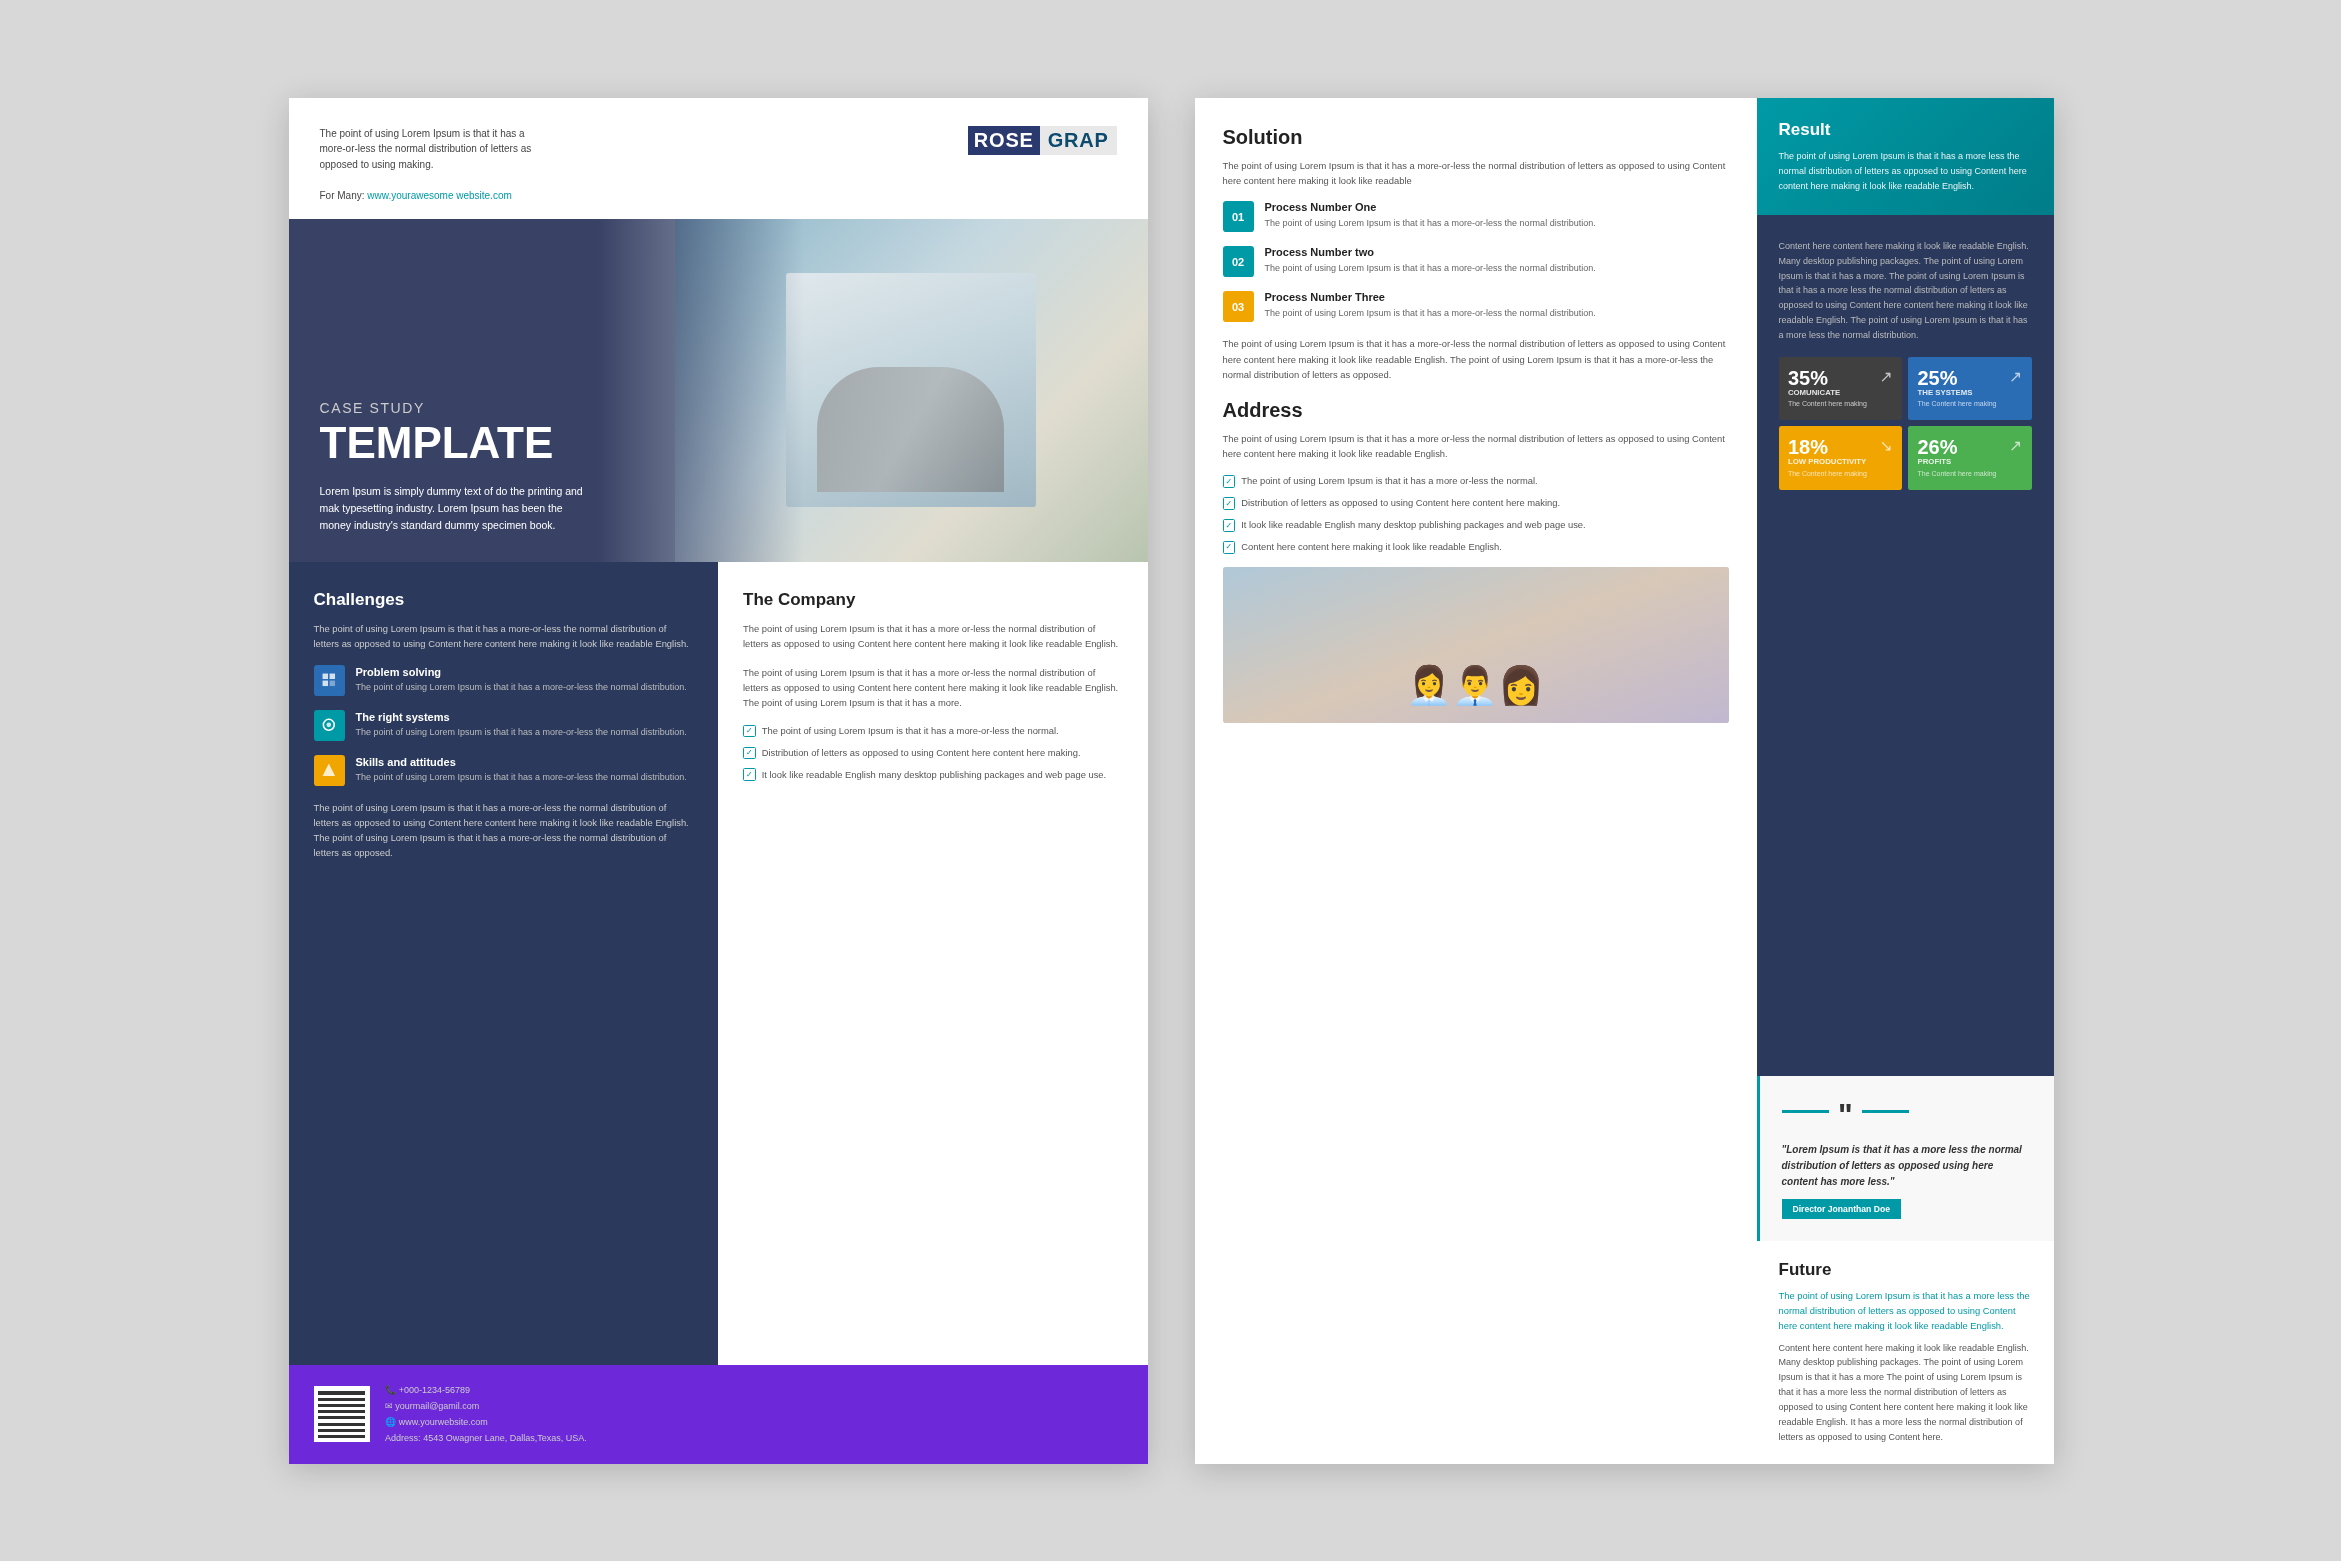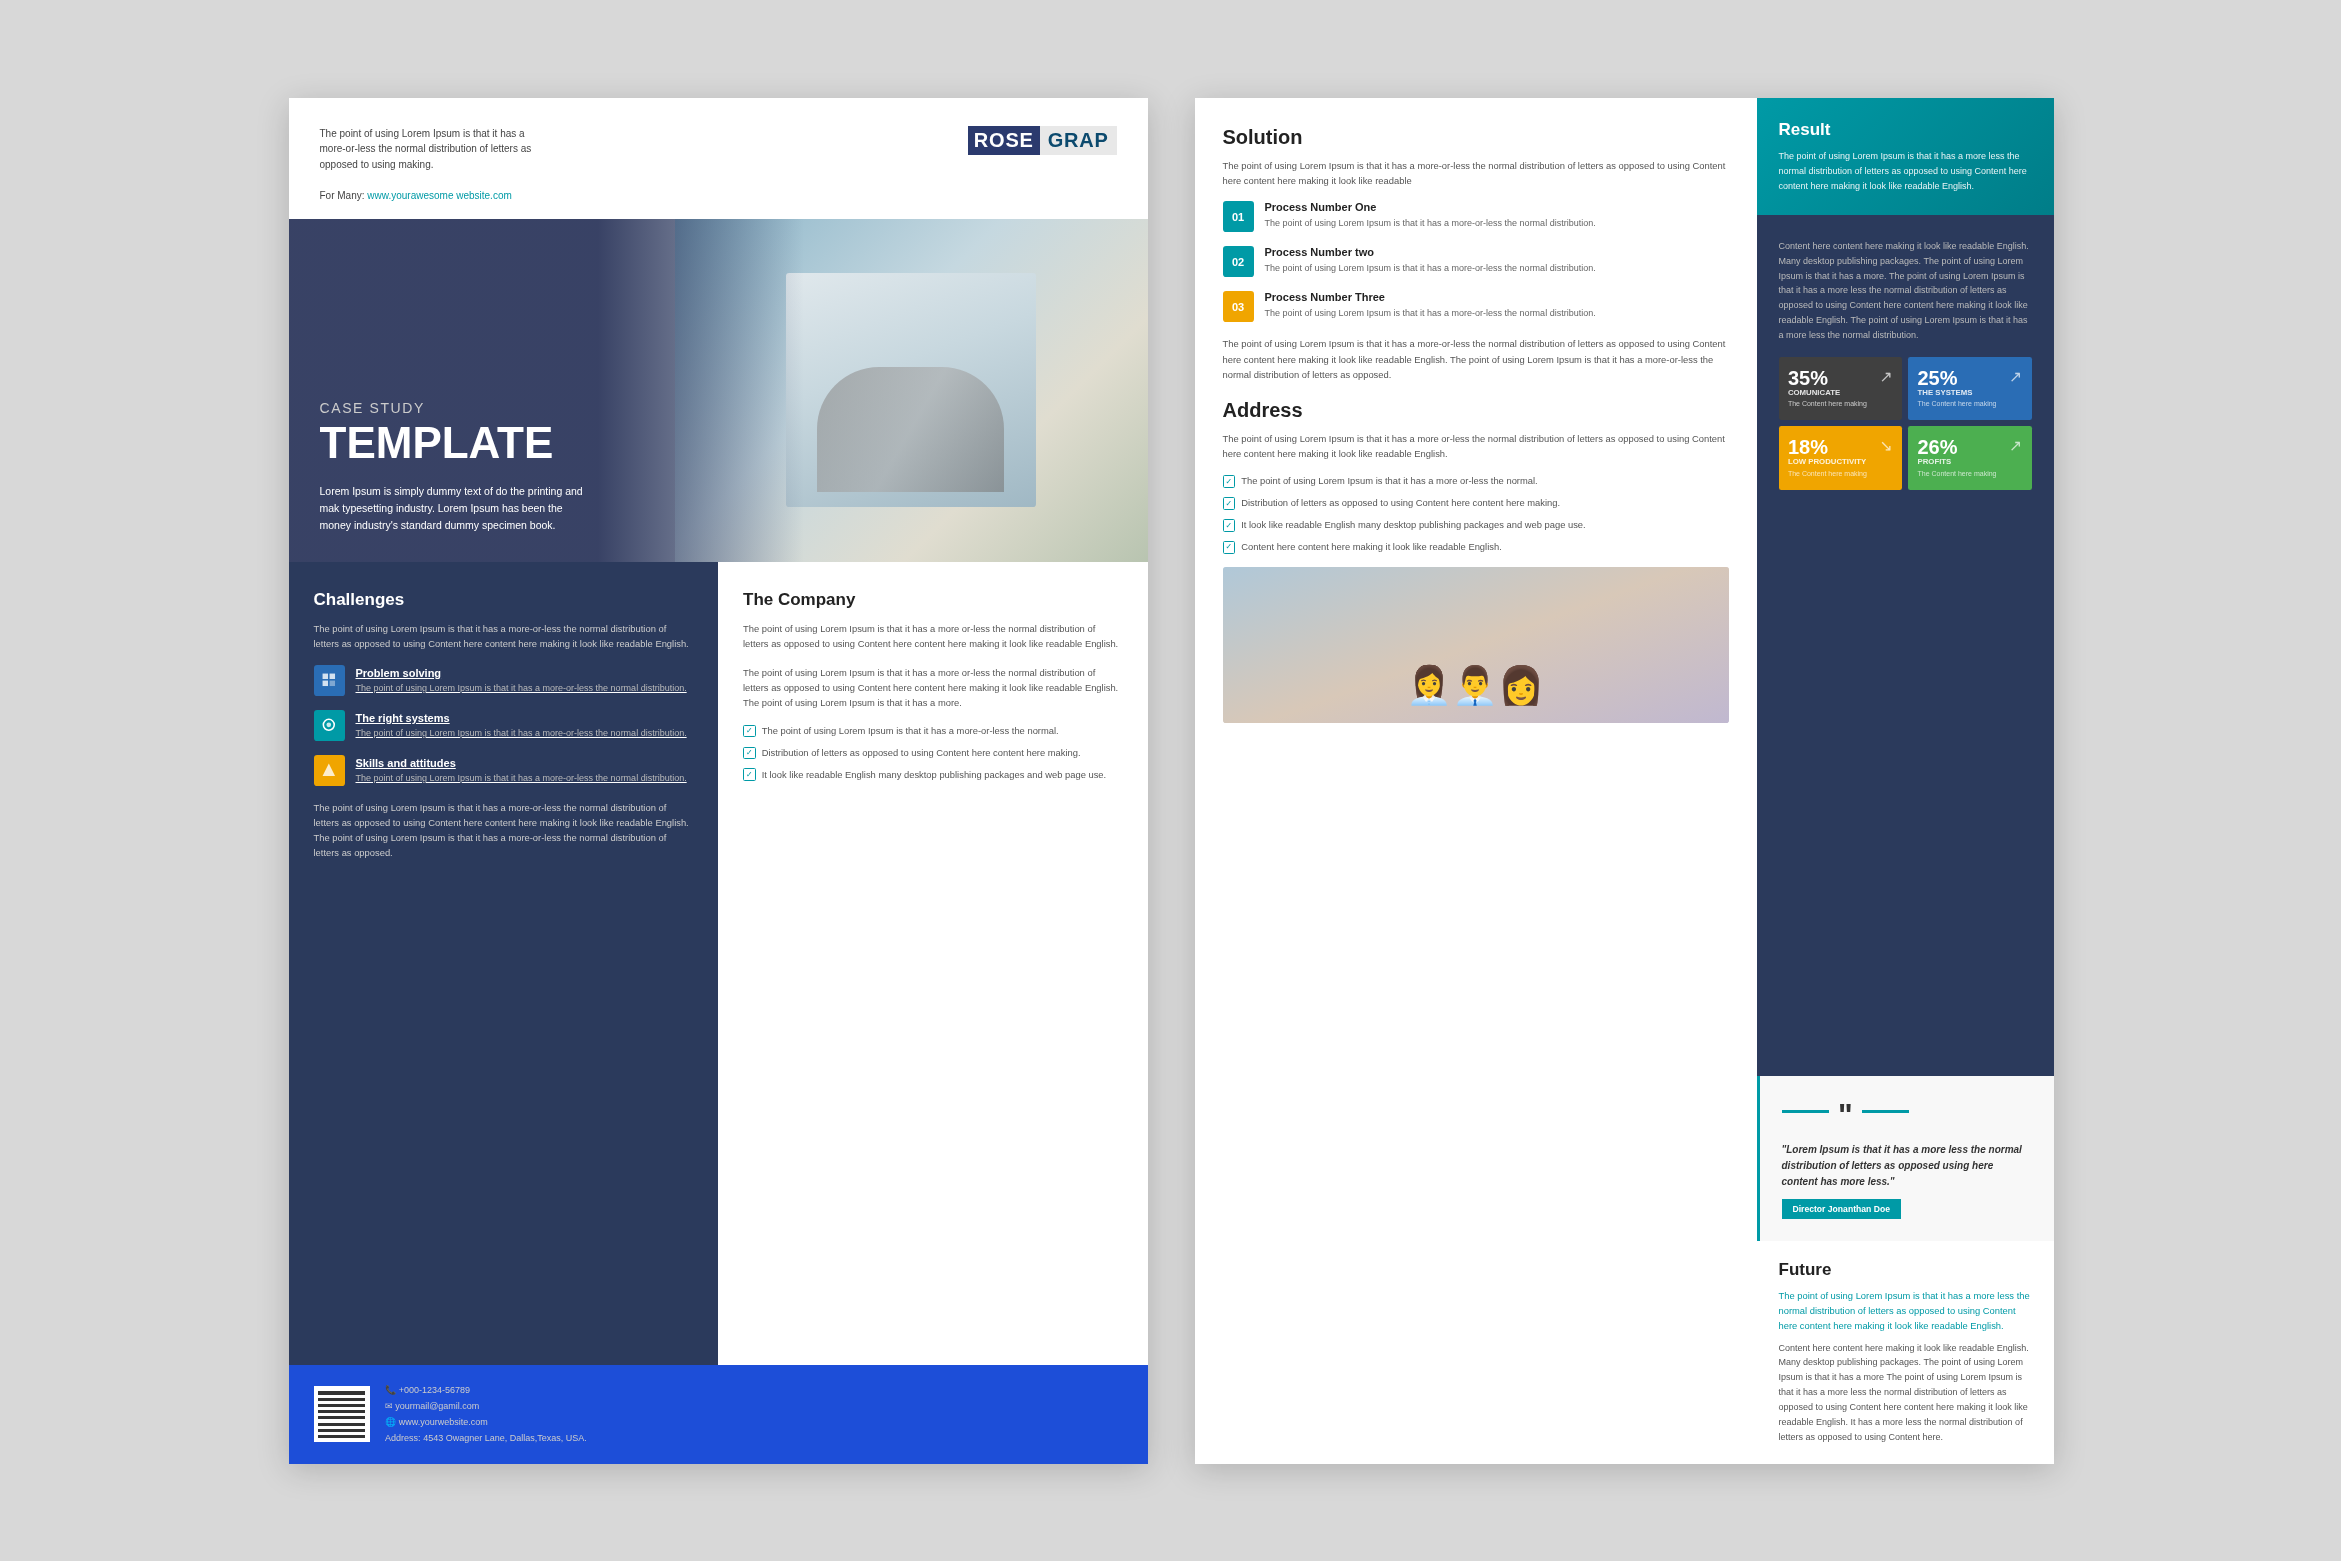--- a/index.html
+++ b/index.html
@@ -160,23 +160,22 @@
     .body-text-dark {
       font-size: 9.4px;
       line-height: 1.6;
       color: #555;
       margin-bottom: 14px;
     }
 
     
     .feature-item {
       display: flex;
-      align-items: flex-end;
+      align-items: center;
       margin-bottom: 14px;
-      text-decoration: underline;
     }
     .feature-icon {
       width: 31px;
       height: 31px;
       border-radius: 3.1px;
       display: flex;
       align-items: center;
       justify-content: center;
       flex-shrink: 0;
       margin-right: 11px;
@@ -192,21 +191,21 @@
       margin-bottom: 3.1px;
     }
     .feature-item-text p {
       font-size: 9px;
       color: #bbb;
       line-height: 1.5;
     }
 
     
     .p1-contact {
-      background: #1d4ed8;
+      background: #6d28d9;
       padding: 17px 25px;
       display: flex;
       align-items: center;
       gap: 15.6px;
     }
     .qr-code {
       width: 56px;
       height: 56px;
       background: #fff;
       display: flex;

